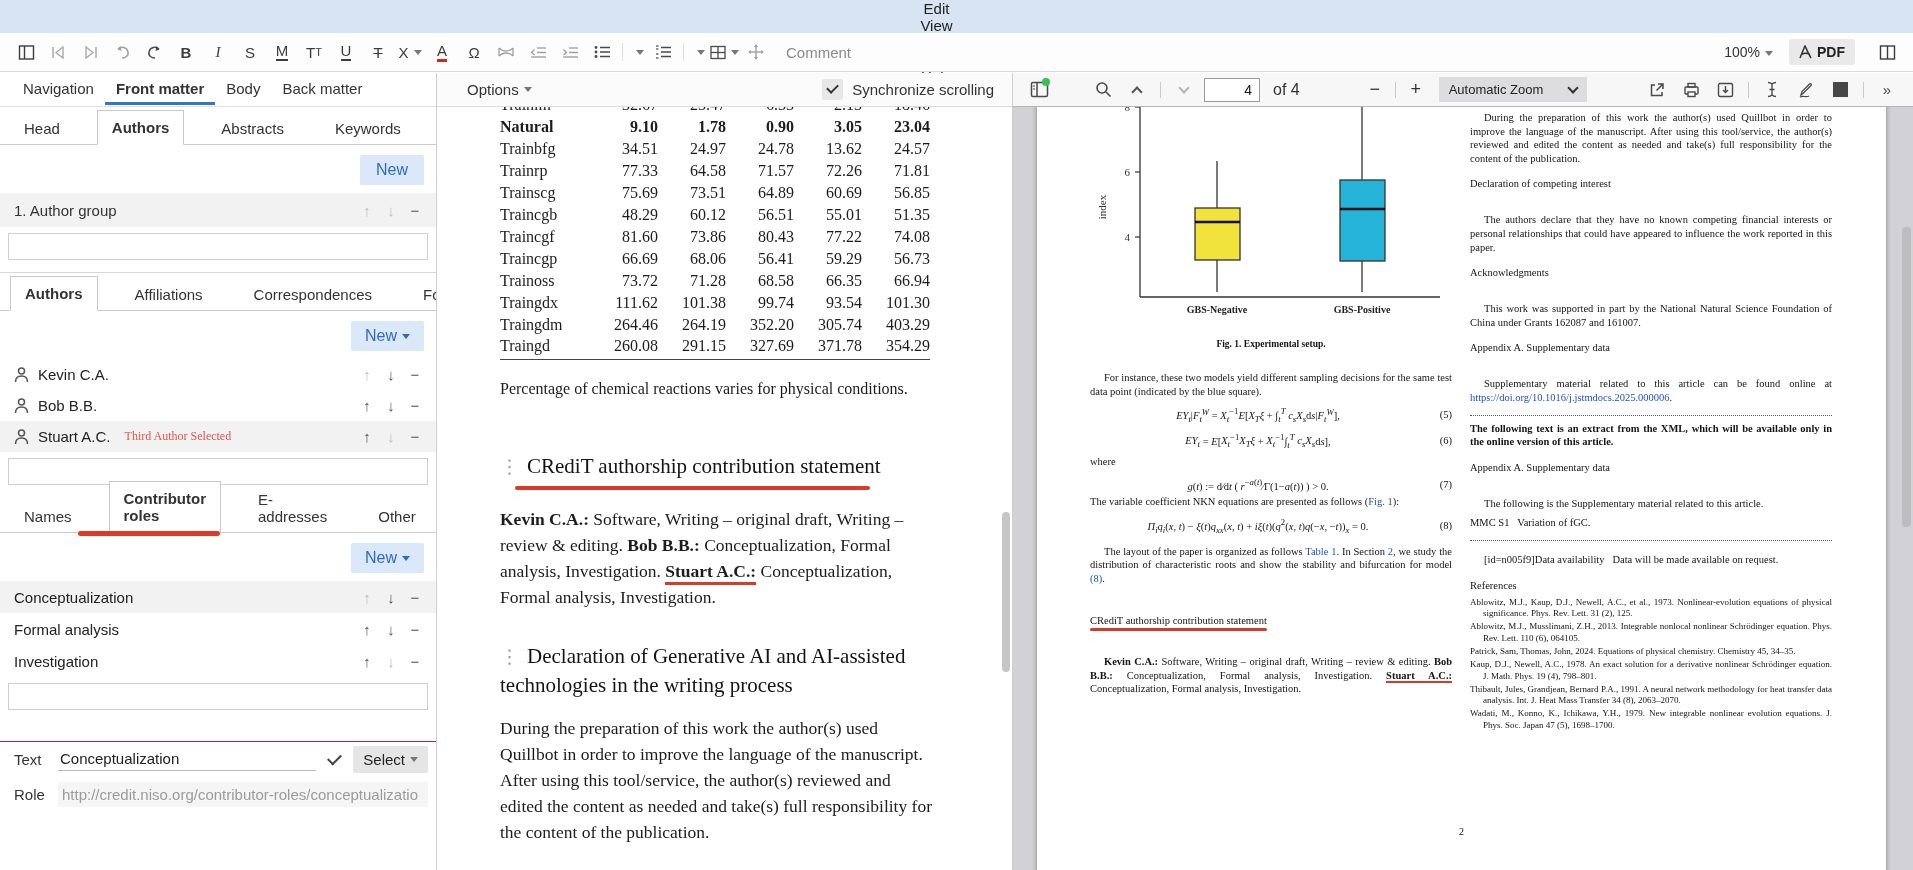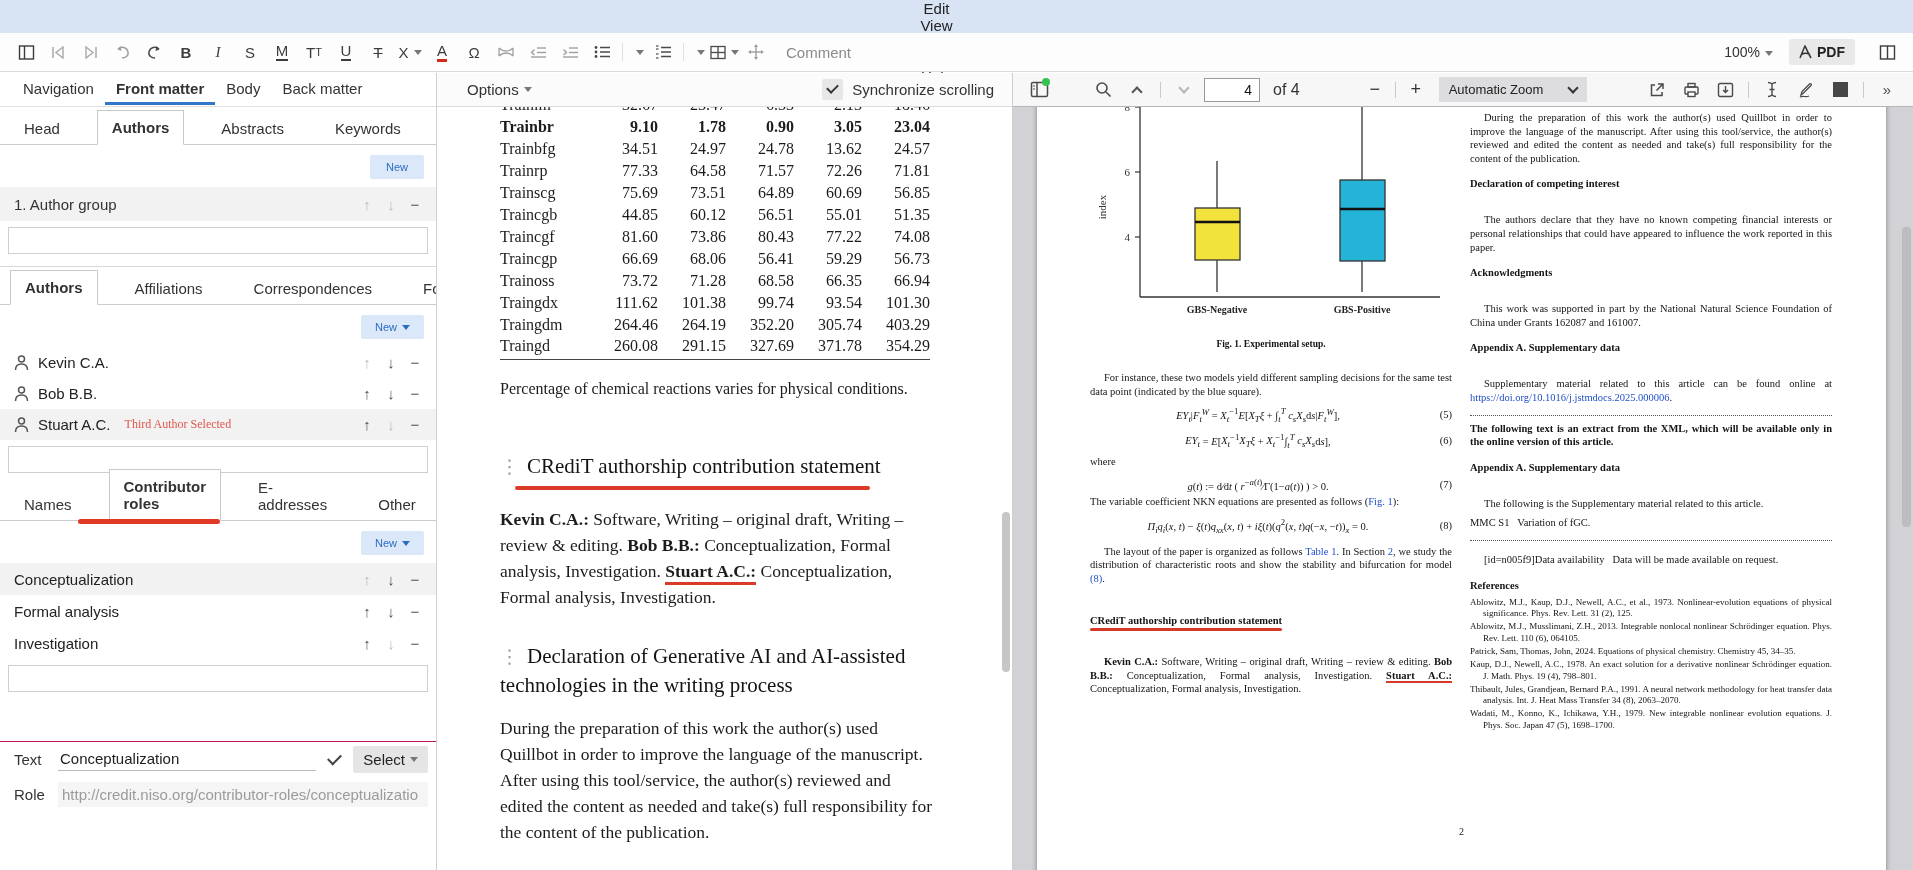--- a/index.html
+++ b/index.html
@@ -44,21 +44,21 @@
 
   
   .lp-tabs { display:flex; gap:0; border-bottom:1px solid #e0e0e0; height:34px; align-items:flex-start; padding:0 12px; }
   .lp-tab { font-size:15px; color:#333; padding:7px 11px 8px 11px; }
   .lp-tab.active { font-weight:bold; border-bottom:3px solid #3176c8; padding-bottom:5px; }
   .sub-tabs { display:flex; border-bottom:1px solid #cccccc; height:38px; align-items:flex-end; padding:0 10px;gap:23px; }
   .sub-tab { font-size:15px; color:#333; padding:8px 14px; margin-bottom:-1px; }
   .sub-tab.active { font-weight:bold; border:1px solid #c9c9c9; border-bottom:1px solid #fff; background:#fff; }
   .sub-tab.plus { color:#555; }
   .newrow { display:flex; justify-content:flex-end; padding:10px 12px 8px 0; }
-  .btn-new { background:#dbe8f9; color:#2d6cc0; font-size:11px; padding:6px 14px; border-radius:2px;
+  .btn-new { background:#dbe8f9; color:#2d6cc0; font-size:16px; padding:6px 14px; border-radius:2px;
     display:flex; align-items:center; }
   .btn-new .car { border-top-color:#2d6cc0; }
   .grp-hdr { background:#f2f2f2; height:34px; display:flex; align-items:center; padding:0 14px;
     font-size:15px; color:#333; }
   .rowctl { margin-left:auto; display:flex; gap:10px; font-size:15px; }
   .rowctl span { width:14px; text-align:center; }
   .c-on { color:#555; } .c-off { color:#bdbdbd; }
   .empty-input { height:27px; border:1px solid #cfcfcf; margin:6px 8px 0 8px; background:#fff; }
   .lp-div { border-top:1px solid #d8d8d8; margin-top:12px; }
   .itemrow { height:31px; display:flex; align-items:center; padding:0 14px; font-size:15px; color:#222; }
@@ -120,21 +120,21 @@
   .chev.off { border-color:#b5b5b5; }
   .mm { font-size:18px; color:#333; width:22px; text-align:center; }
   .pdf-area { position:absolute; top:34px; bottom:0; left:0; right:0; background:#d2d2d6; overflow:hidden; }
   .pdf-page { position:absolute; left:24px; top:-20px; width:849px; height:788px; background:#fff;
     box-shadow:0 1px 5px rgba(0,0,0,.4); font-family:"Liberation Serif", serif; color:#141414; }
   .col { position:absolute; top:0; }
   .colL { left:53px; width:362px; }
   .colR { left:433px; width:362px; top:24px; }
   .pp { font-size:10.5px; line-height:13.6px; text-align:justify; margin-top:6px; }
   .pp.ind { text-indent:14px;margin-top:24px; }
-  .ph { font-size:10.5px; font-weight:bold; margin-top:13px; }
+  .ph { font-size:10.5px; font-weight:normal; margin-top:13px; }
   .blue { color:#1f4fc8; }
   .eqrow { display:flex; align-items:center; font-size:10.5px; margin-top:8px; }
   .eqbody { flex:1; text-align:center; }
   .eqno { width:26px; text-align:right; }
   .dotline { border-top:1.5px dotted #555; margin-top:10px; }
   .redbar2 { height:2.5px; background:#d93a27; border-radius:2px; margin-top:2px; }
   .ru2 { border-bottom:2px solid #d93a27; padding-bottom:0.5px; }
   .ref { font-size:9px; line-height:11.6px; text-align:justify; padding-left:13px; text-indent:-13px; margin-top:1.5px; }
   .pgnum { position:absolute; bottom:38px; left:0; width:100%; text-align:center; font-size:10px; }
   .figcap { text-align:center; font-size:9.5px; font-weight:bold; margin-top:10px; }
@@ -486,21 +486,21 @@
           <tbody>
               <tr>
                 <td class="n">Trainlm</td>
                 <td class="v">32.67</td>
                 <td class="v">23.47</td>
                 <td class="v">6.33</td>
                 <td class="v">2.13</td>
                 <td class="v">18.46</td>
               </tr>
           <tr class="b">
-                <td class="n">Trainbr</td>
+                <td class="n">Natural</td>
                 <td class="v">9.10</td>
                 <td class="v">1.78</td>
                 <td class="v">0.90</td>
                 <td class="v">3.05</td>
                 <td class="v">23.04</td>
               </tr>
           <tr>
                 <td class="n">Trainbfg</td>
                 <td class="v">34.51</td>
                 <td class="v">24.97</td>
@@ -519,21 +519,21 @@
           <tr>
                 <td class="n">Trainscg</td>
                 <td class="v">75.69</td>
                 <td class="v">73.51</td>
                 <td class="v">64.89</td>
                 <td class="v">60.69</td>
                 <td class="v">56.85</td>
               </tr>
           <tr>
                 <td class="n">Traincgb</td>
-                <td class="v">44.85</td>
+                <td class="v">48.29</td>
                 <td class="v">60.12</td>
                 <td class="v">56.51</td>
                 <td class="v">55.01</td>
                 <td class="v">51.35</td>
               </tr>
           <tr>
                 <td class="n">Traincgf</td>
                 <td class="v">81.60</td>
                 <td class="v">73.86</td>
                 <td class="v">80.43</td>

